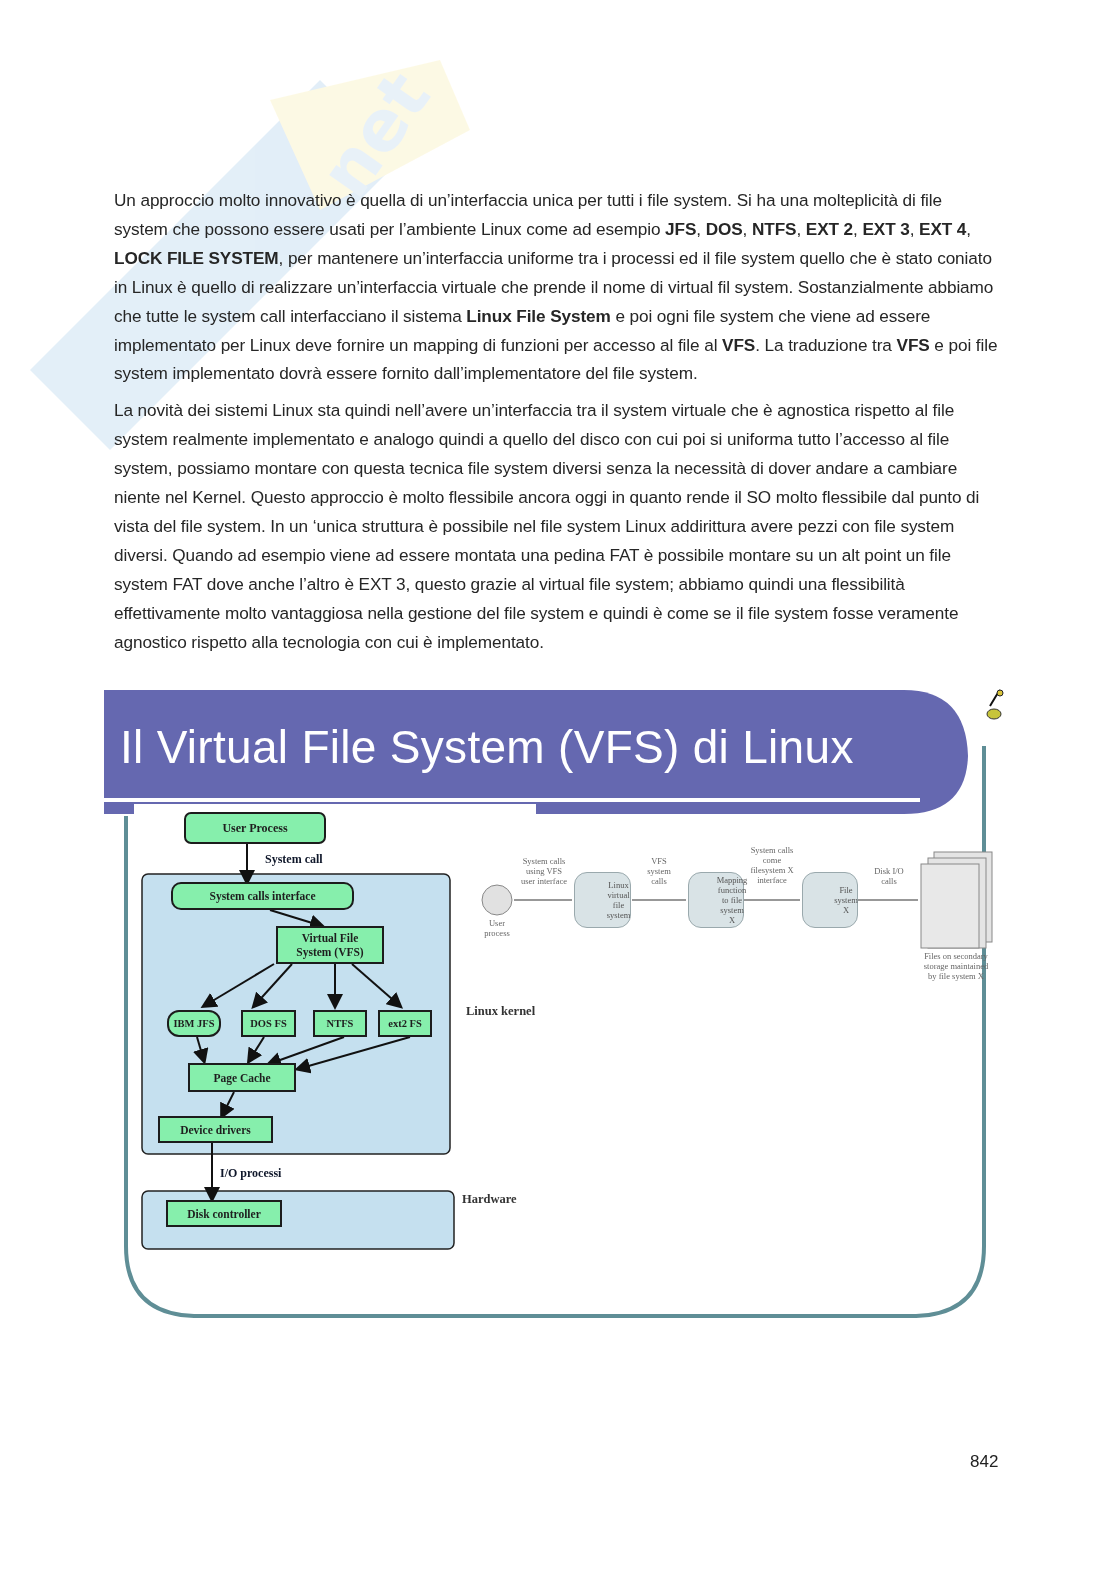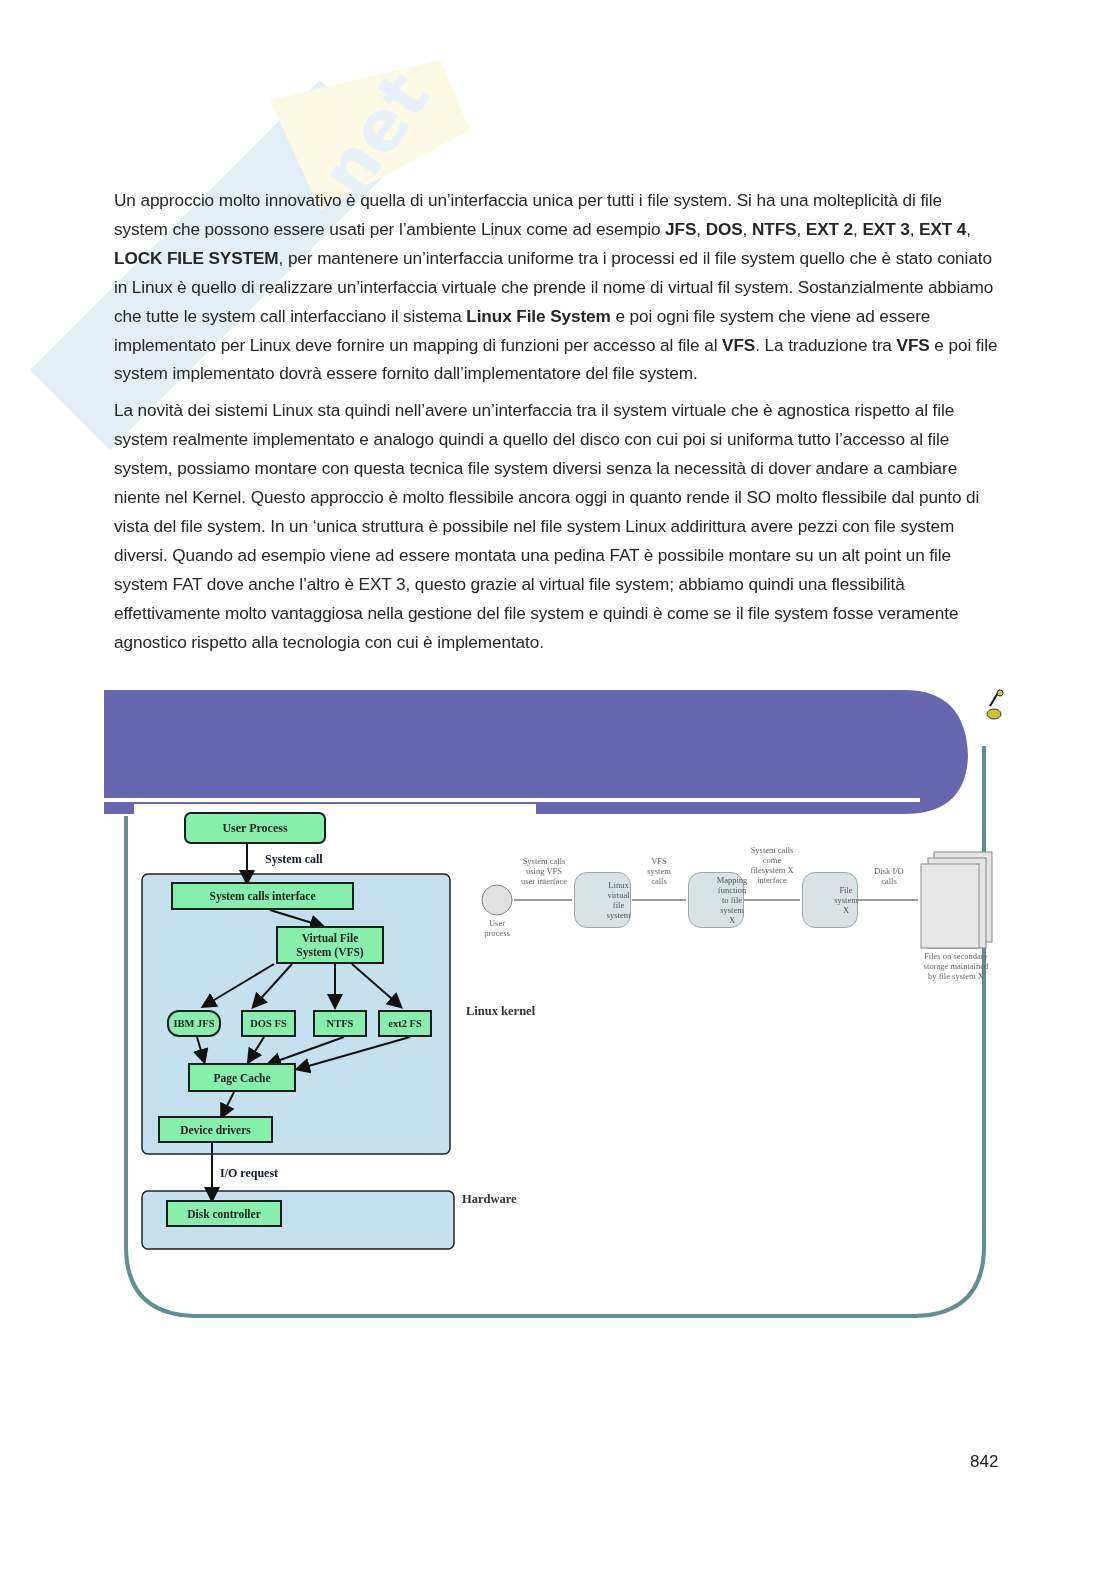--- a/index.html
+++ b/index.html
@@ -61,20 +61,21 @@
   <svg class="slide-frame" width="900" height="645" viewBox="0 0 900 645">
 
     <path d="M 880 60 L 880 560 Q 880 628 812 630 L 90 630 Q 22 628 22 560 L 22 120" fill="none" stroke="#5f8e96" stroke-width="4"></path>
 
     <path d="M 0 4 L 800 4 Q 862 4 864 70 Q 862 128 800 128 L 0 128 Z" fill="#6568b0"></path>
     <rect x="0" y="112" width="816" height="4" fill="#ffffff"></rect>
     <rect x="0" y="118" width="432" height="12" fill="#ffffff"></rect>
 
     <rect x="0" y="116" width="30" height="12" fill="#6568b0"></rect>
   </svg>
+  <div class="slide-title">Il Virtual File System (VFS) di Linux</div>
 
   <svg class="penguin" width="20" height="42" viewBox="0 0 20 42">
     <path d="M16 2 L12 8 L6 18" stroke="#111" stroke-width="2" fill="none"></path>
     <circle cx="16" cy="5" r="3" fill="#d9c43a" stroke="#222" stroke-width="1"></circle>
     <ellipse cx="10" cy="26" rx="7" ry="5" fill="#c7c43a" stroke="#333" stroke-width="1"></ellipse>
   </svg>
 
   <svg class="diagram-svg" width="900" height="645" viewBox="0 0 900 645">
     <defs>
       <marker id="arr" markerWidth="8" markerHeight="8" refX="6" refY="4" orient="auto">
@@ -103,32 +104,32 @@
       <line x1="754" y1="214" x2="814" y2="214"></line>
     </g>
     <circle cx="393" cy="214" r="15" fill="#e1e1e1" stroke="#888" stroke-width="1"></circle>
     <rect x="830" y="166" width="58" height="90" fill="#e4e4e4" stroke="#888" stroke-width="1"></rect>
     <rect x="824" y="172" width="58" height="90" fill="#e4e4e4" stroke="#888" stroke-width="1"></rect>
     <rect x="817" y="178" width="58" height="84" fill="#e8e8e8" stroke="#888" stroke-width="1"></rect>
   </svg>
 
   <div class="box" style="left:80px;top:126px;width:142px;height:32px;border-radius:7px;font-size:12px;">User Process</div>
   <div class="dlabel" style="left:161px;top:166px;font-size:12px;">System call</div>
-  <div class="box" style="left:67px;top:196px;width:183px;height:28px;">System calls interface</div>
+  <div class="box" style="left:67px;top:196px;width:183px;height:28px;border-radius:10px;">System calls interface</div>
   <div class="box" style="left:172px;top:240px;width:108px;height:38px;flex-direction:column;">
     <span>Virtual File</span>
     <span>System (VFS)</span>
   </div>
   <div class="box" style="left:63px;top:324px;width:54px;height:27px;font-size:10.5px;border-radius:12px;">IBM JFS</div>
   <div class="box" style="left:137px;top:324px;width:55px;height:27px;font-size:10.5px;">DOS FS</div>
   <div class="box" style="left:209px;top:324px;width:54px;height:27px;font-size:10.5px;">NTFS</div>
   <div class="box" style="left:274px;top:324px;width:54px;height:27px;font-size:10.5px;">ext2 FS</div>
   <div class="box" style="left:84px;top:377px;width:108px;height:29px;">Page Cache</div>
   <div class="box" style="left:54px;top:430px;width:115px;height:27px;">Device drivers</div>
-  <div class="dlabel" style="left:116px;top:480px;font-size:12px;">I/O request</div>
+  <div class="dlabel" style="left:116px;top:480px;font-size:12px;">I/O processi</div>
   <div class="box" style="left:62px;top:514px;width:116px;height:27px;">Disk controller</div>
   <div class="side-label" style="left:362px;top:318px;">Linux kernel</div>
   <div class="side-label" style="left:358px;top:506px;">Hardware</div>
 
   <div class="small" style="left:372px;top:232px;width:42px;">
     <div>User</div>
     <div>process</div>
   </div>
   <div class="small" style="left:408px;top:170px;width:64px;">
     <div>System calls</div>

